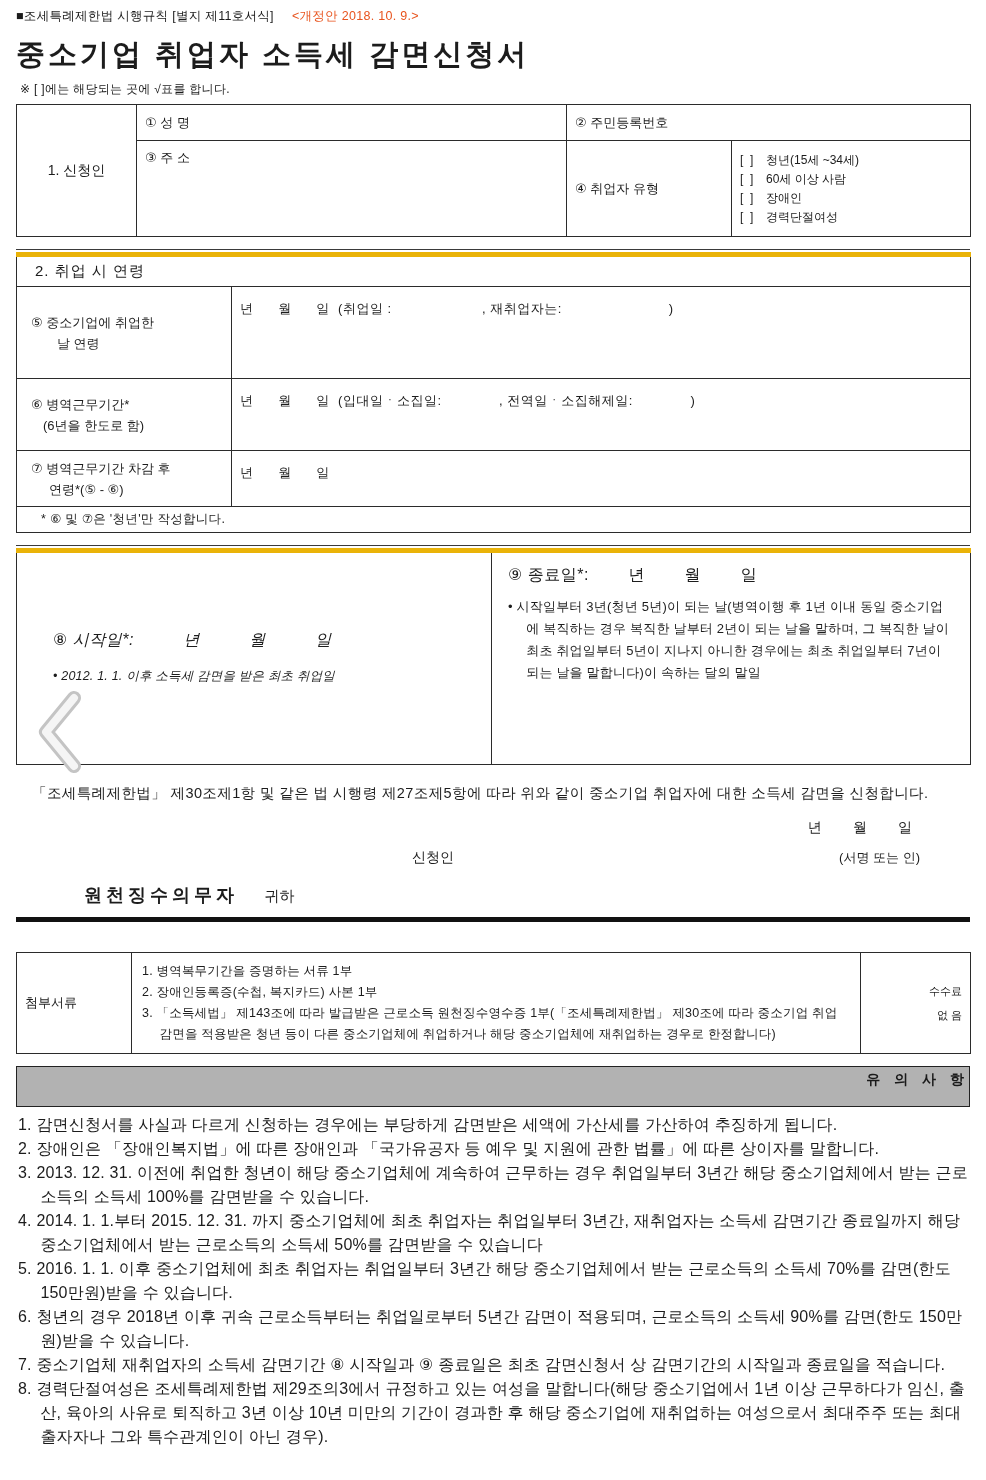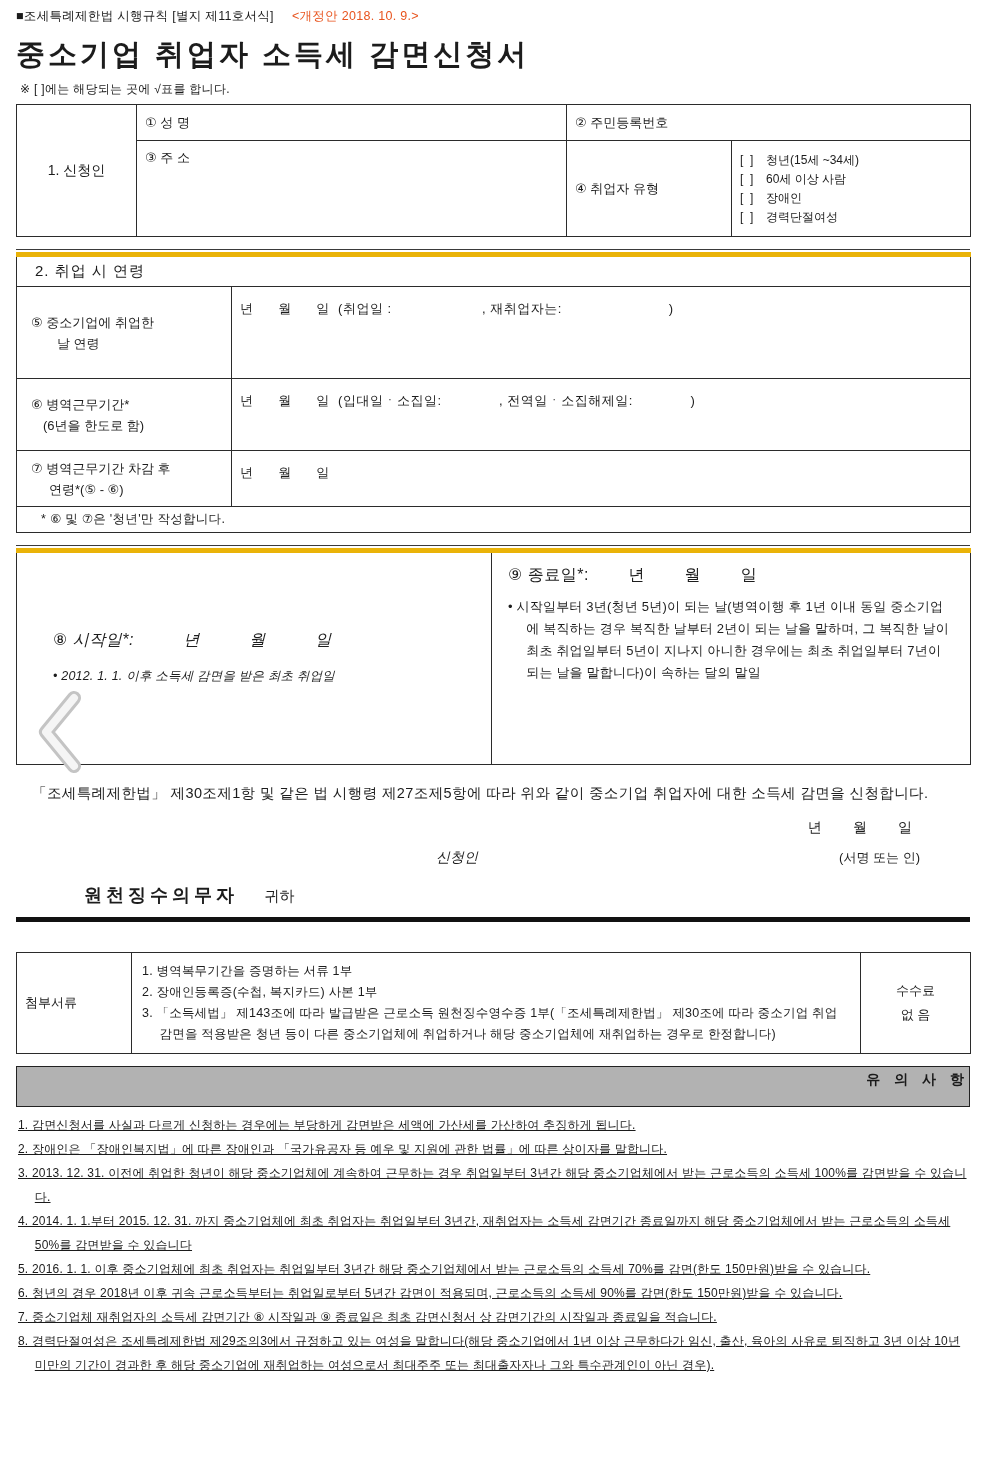--- a/index.html
+++ b/index.html
@@ -40,40 +40,40 @@
   .end-cell { vertical-align: top; padding: 12px 14px 10px 16px; }
   .big { font-size: 16px; letter-spacing: 0.5px; margin-bottom: 10px; }
   .bullet { font-size: 12.5px; line-height: 22px; letter-spacing: 0.2px; }
   .end-cell .bullet { font-size: 13px; }
   .start-cell .bullet { margin-top: 14px; }
 
   .decl { margin-top: 14px; }
   .decl-body { font-size: 14.5px; line-height: 28px; text-indent: 16px; margin: 6px 0 4px 0; letter-spacing: 0.4px; }
   .decl-date { text-align: right; padding-right: 58px; font-size: 14px; margin: 12px 0 6px 0; }
   .decl-sign-row { position: relative; height: 32px; font-size: 14px; }
-  .decl-applicant { position: absolute; left: 420px; top: 6px; font-style: italic; }
+  .decl-applicant { position: absolute; left: 396px; top: 6px; }
   .decl-sig { position: absolute; right: 50px; top: 6px; font-size: 13px; }
   .decl-recipient { margin: 8px 0 10px 68px; }
   .bold-big { font-weight: bold; font-size: 18px; letter-spacing: 4px; }
   .recipient-suffix { font-size: 15px; margin-left: 22px; }
 
   .rule-heavy { border-top: 5px solid #111; width: 954px; margin: 4px 0 0 0; }
 
   table.attach { margin-top: 30px; }
   .attach-label { font-size: 13px; }
   .attach-items { font-size: 12.5px; line-height: 21px; padding: 8px 10px; vertical-align: middle; }
   .attach-item { letter-spacing: 0.2px; }
-  .fee { text-align: center; font-size: 13px; line-height: 24px; }
+  .fee { text-align: right; font-size: 11px; line-height: 24px; }
 
   .notice-head {
     margin-top: 12px; width: 954px; height: 41px; line-height: 25px;
     text-align: right; background: var(--notice-header-bg, #b2b2b2);
     border: 1.5px solid #222; font-weight: bold; font-size: 14px; letter-spacing: 5px; color: #1a1a1a;
   }
-  .notice-list { font-size: 12px; line-height: 24px; padding: 6px 2px 0 2px; letter-spacing: 0.2px; text-decoration: underline; }
+  .notice-list { font-size: 16px; line-height: 24px; padding: 6px 2px 0 2px; letter-spacing: 0.2px; }
 
   .chevron { position: absolute; left: 34px; top: 690px; width: 52px; height: 84px; cursor: pointer; }
 </style>
 </head>
 <body>
 
 <div class="page">
 
   <div class="topline">
     <span>■조세특례제한법 시행규칙 [별지 제11호서식]</span><span class="revision">&lt;개정안 2018. 10. 9.&gt;</span>

